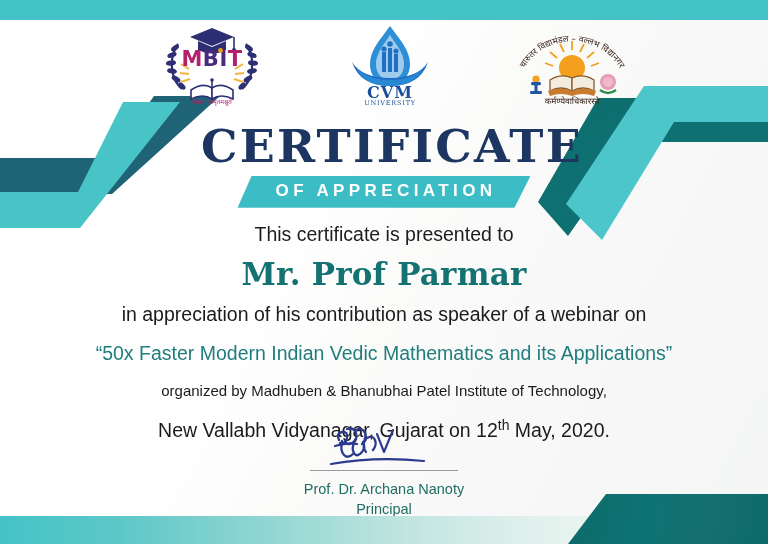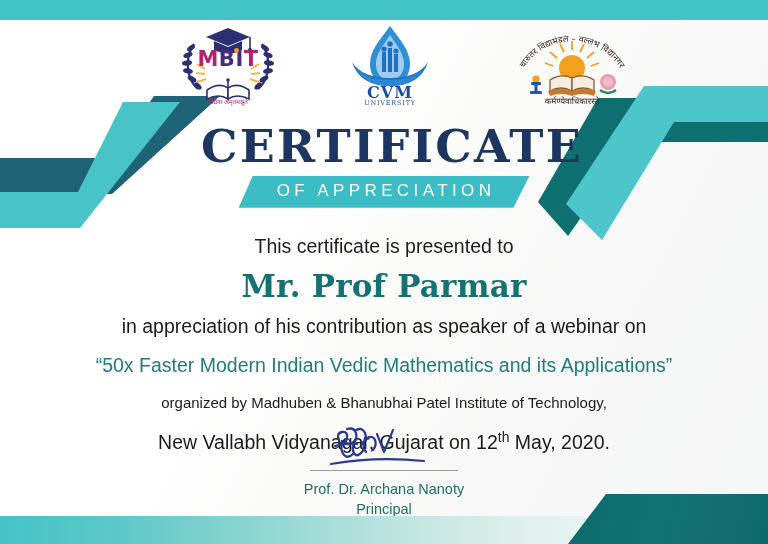--- a/index.html
+++ b/index.html
@@ -100,21 +100,21 @@
     position: absolute;
     top: 24px;
     left: 0;
     width: 768px;
     height: 82px;
   }
   .logo {
     position: absolute;
     top: 0;
   }
-  .logo-mbit  { left: 172px; width: 112px; height: 82px; }
+  .logo-mbit  { left: 156px; width: 112px; height: 82px; }
   .logo-cvm   { left: 342px; width: 96px;  height: 82px; }
   .logo-cvmtrust { left: 512px; width: 120px; height: 82px; }
 
   
   .title-block {
     position: absolute;
     top: 124px;
     left: 0;
     width: 768px;
     text-align: center;
@@ -136,41 +136,40 @@
     top: 176px;
     left: 0;
     width: 768px;
     display: flex;
     justify-content: center;
   }
   .subtitle-banner {
     background: #3cbcc4;
     color: #ffffff;
     font-size: 17px;
-    font-weight: normal;
+    font-weight: bold;
     letter-spacing: 4.4px;
     padding: 6px 34px 7px 38px;
     clip-path: polygon(14px 0, 100% 0, calc(100% - 16px) 100%, 0 100%);
     line-height: 1.1;
   }
 
   
   .body-text {
     position: absolute;
     top: 222px;
     left: 0;
     width: 768px;
     text-align: center;
     color: #1b1b1b;
   }
   .line-presented {
     font-size: 19.5px;
     line-height: 1.3;
     color: #1d1d1d;
-    margin-top: 12px;
   }
   .recipient-name {
     font-family: "DejaVu Serif", serif;
     font-weight: bold;
     font-size: 31px;
     color: #157272;
     margin-top: 9px;
     line-height: 1.2;
     letter-spacing: 0.2px;
   }

